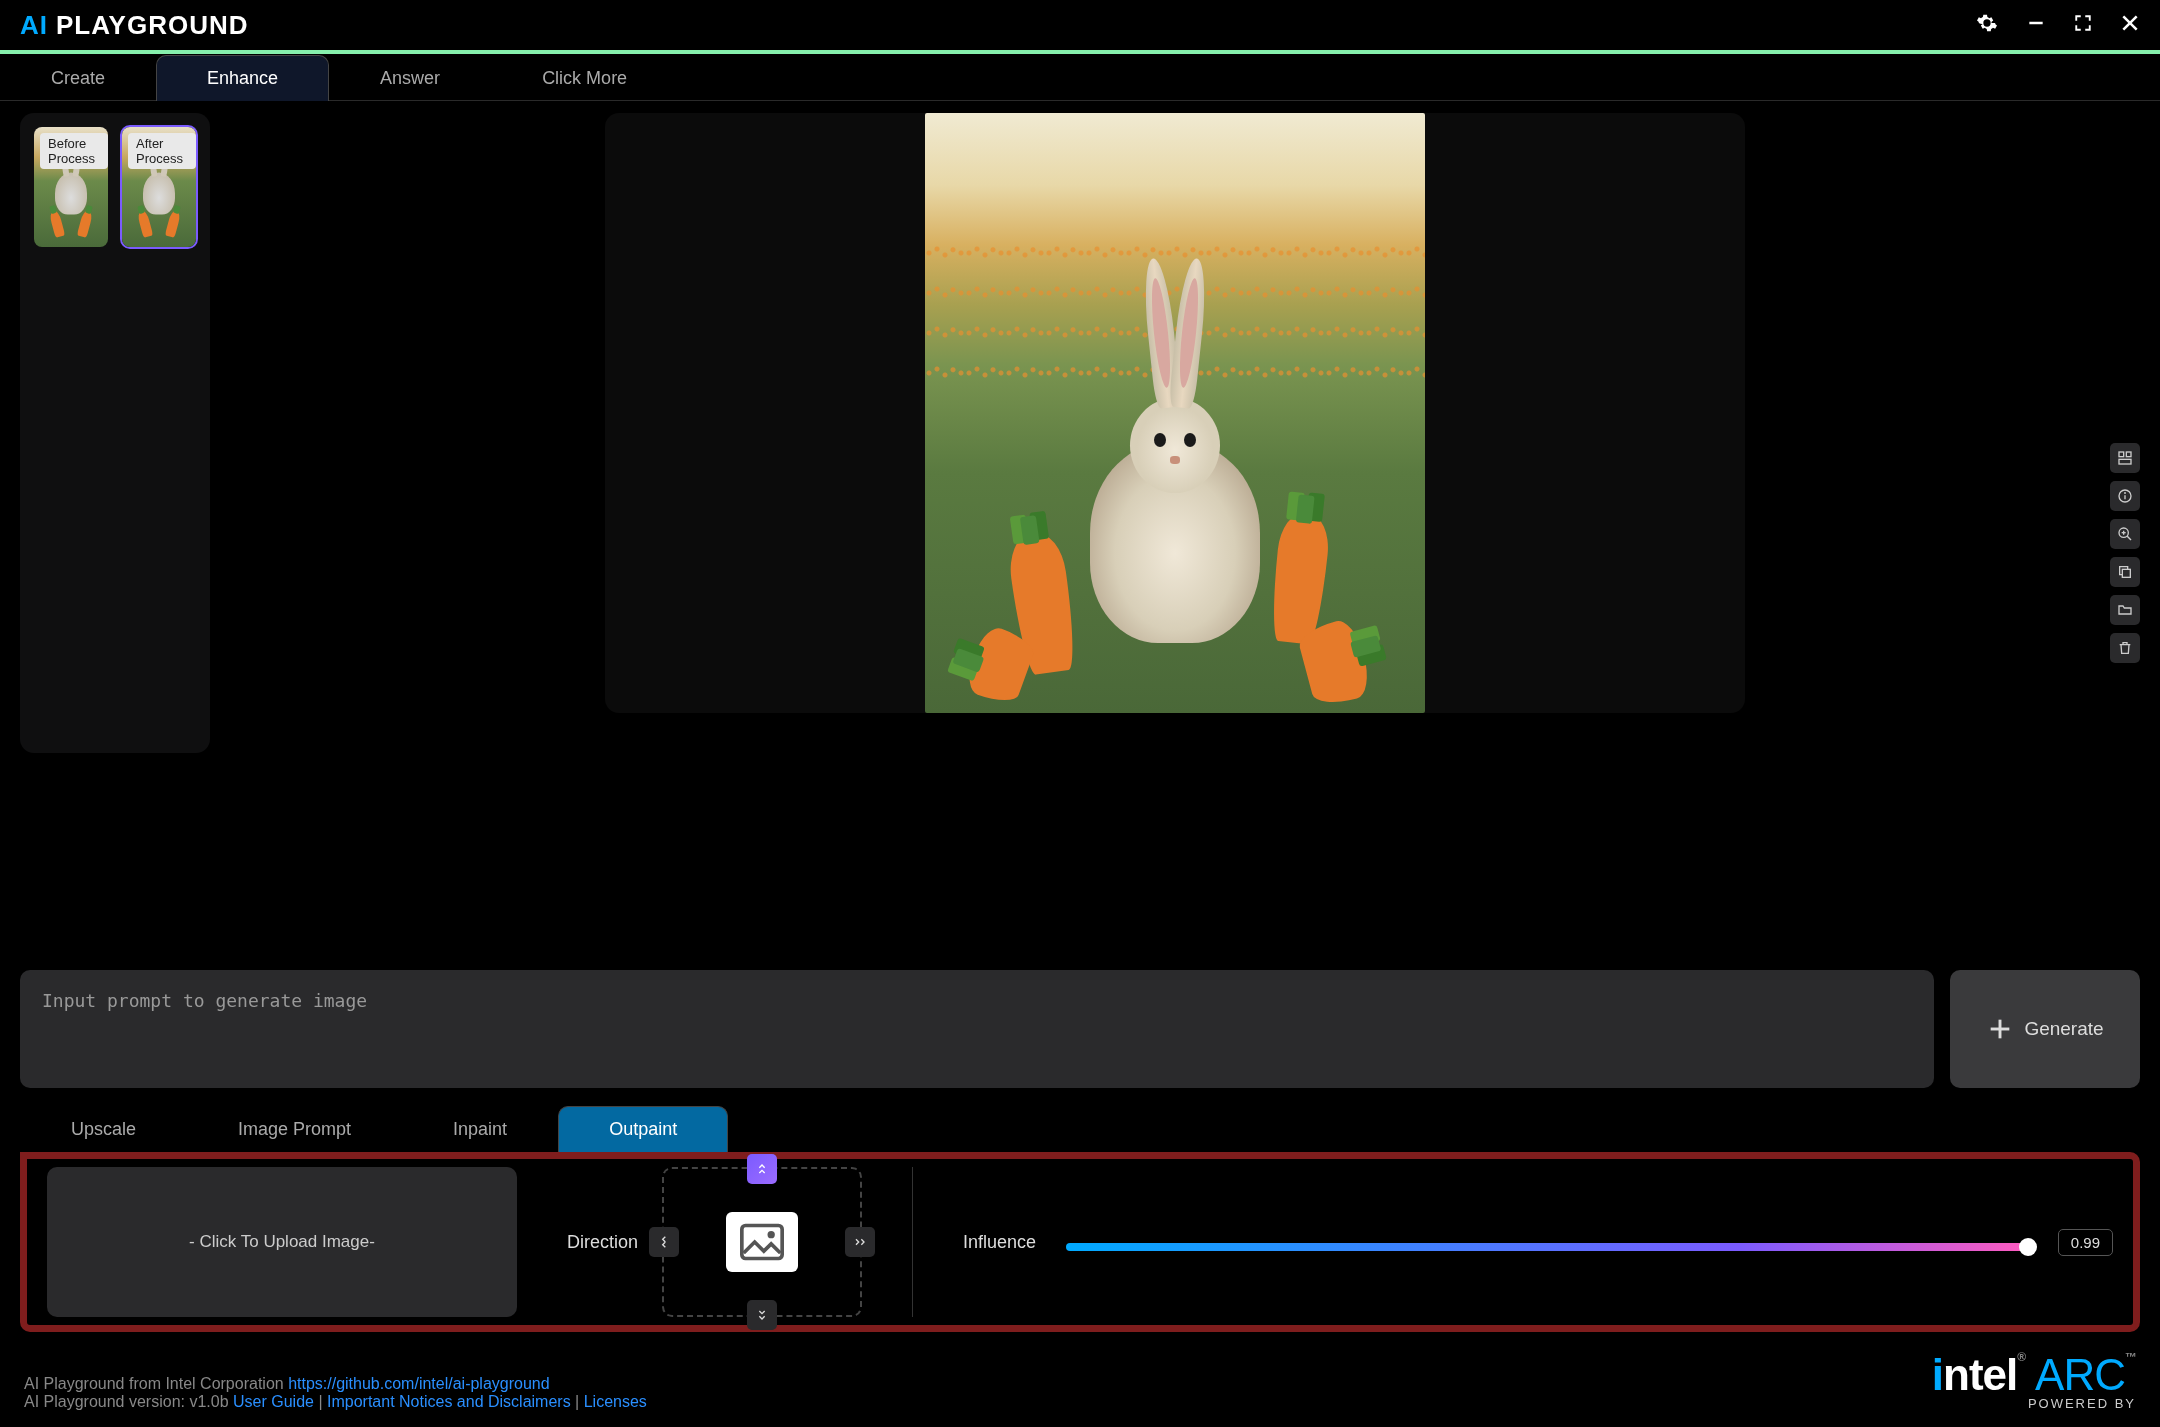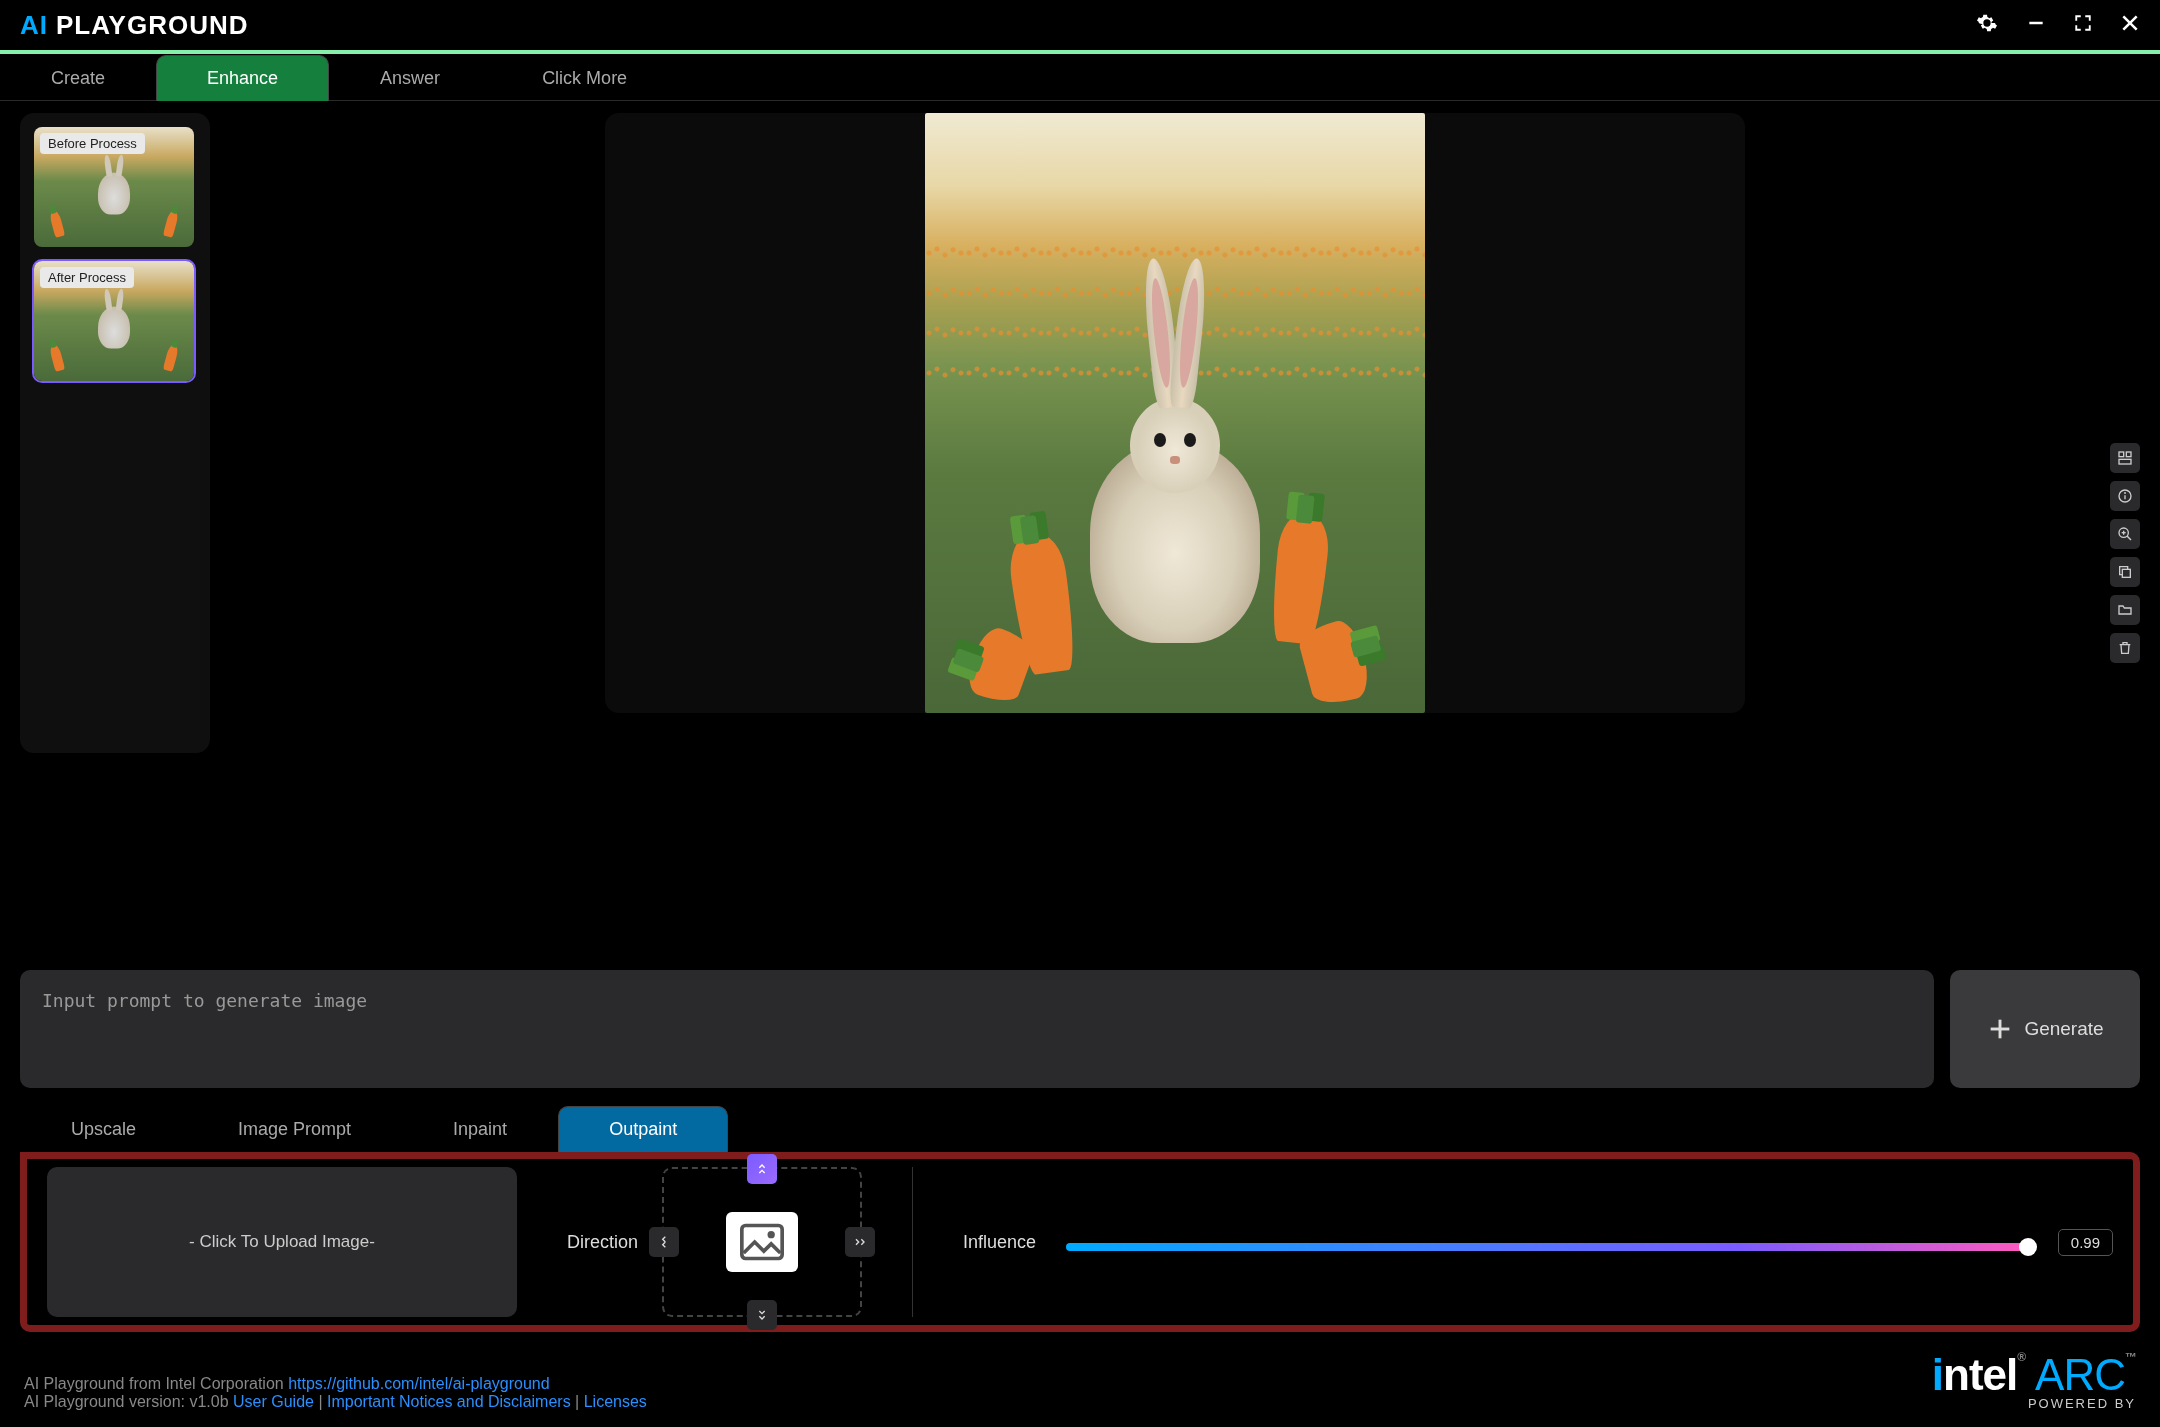--- a/index.html
+++ b/index.html
@@ -38,21 +38,21 @@
   color: #aaa;
   cursor: pointer;
   border: 1px solid transparent;
   border-bottom: none;
   border-radius: 10px 10px 0 0;
   position: relative;
   top: 1px;
 }
 .main-tab.active {
   color: #fff;
-  background: #15803d;
+  background: #0f172a;
   border-color: #444;
   font-weight: 500;
 }
 .workspace {
   flex: 1;
   display: flex;
   flex-direction: column;
   padding: 12px 20px 0 20px;
   min-height: 0;
 }
@@ -61,21 +61,21 @@
   gap: 0;
   flex: 1;
   min-height: 0;
 }
 .thumb-panel {
   width: 190px;
   background: #0f0f10;
   border-radius: 14px;
   padding: 14px;
   display: flex;
-  flex-direction: column;
+  flex-direction: row;
   gap: 14px;
   align-self: stretch;
   height: 640px;
   text-decoration: underline;
 }
 .thumb {
   width: 160px;
   height: 120px;
   border-radius: 8px;
   position: relative;

